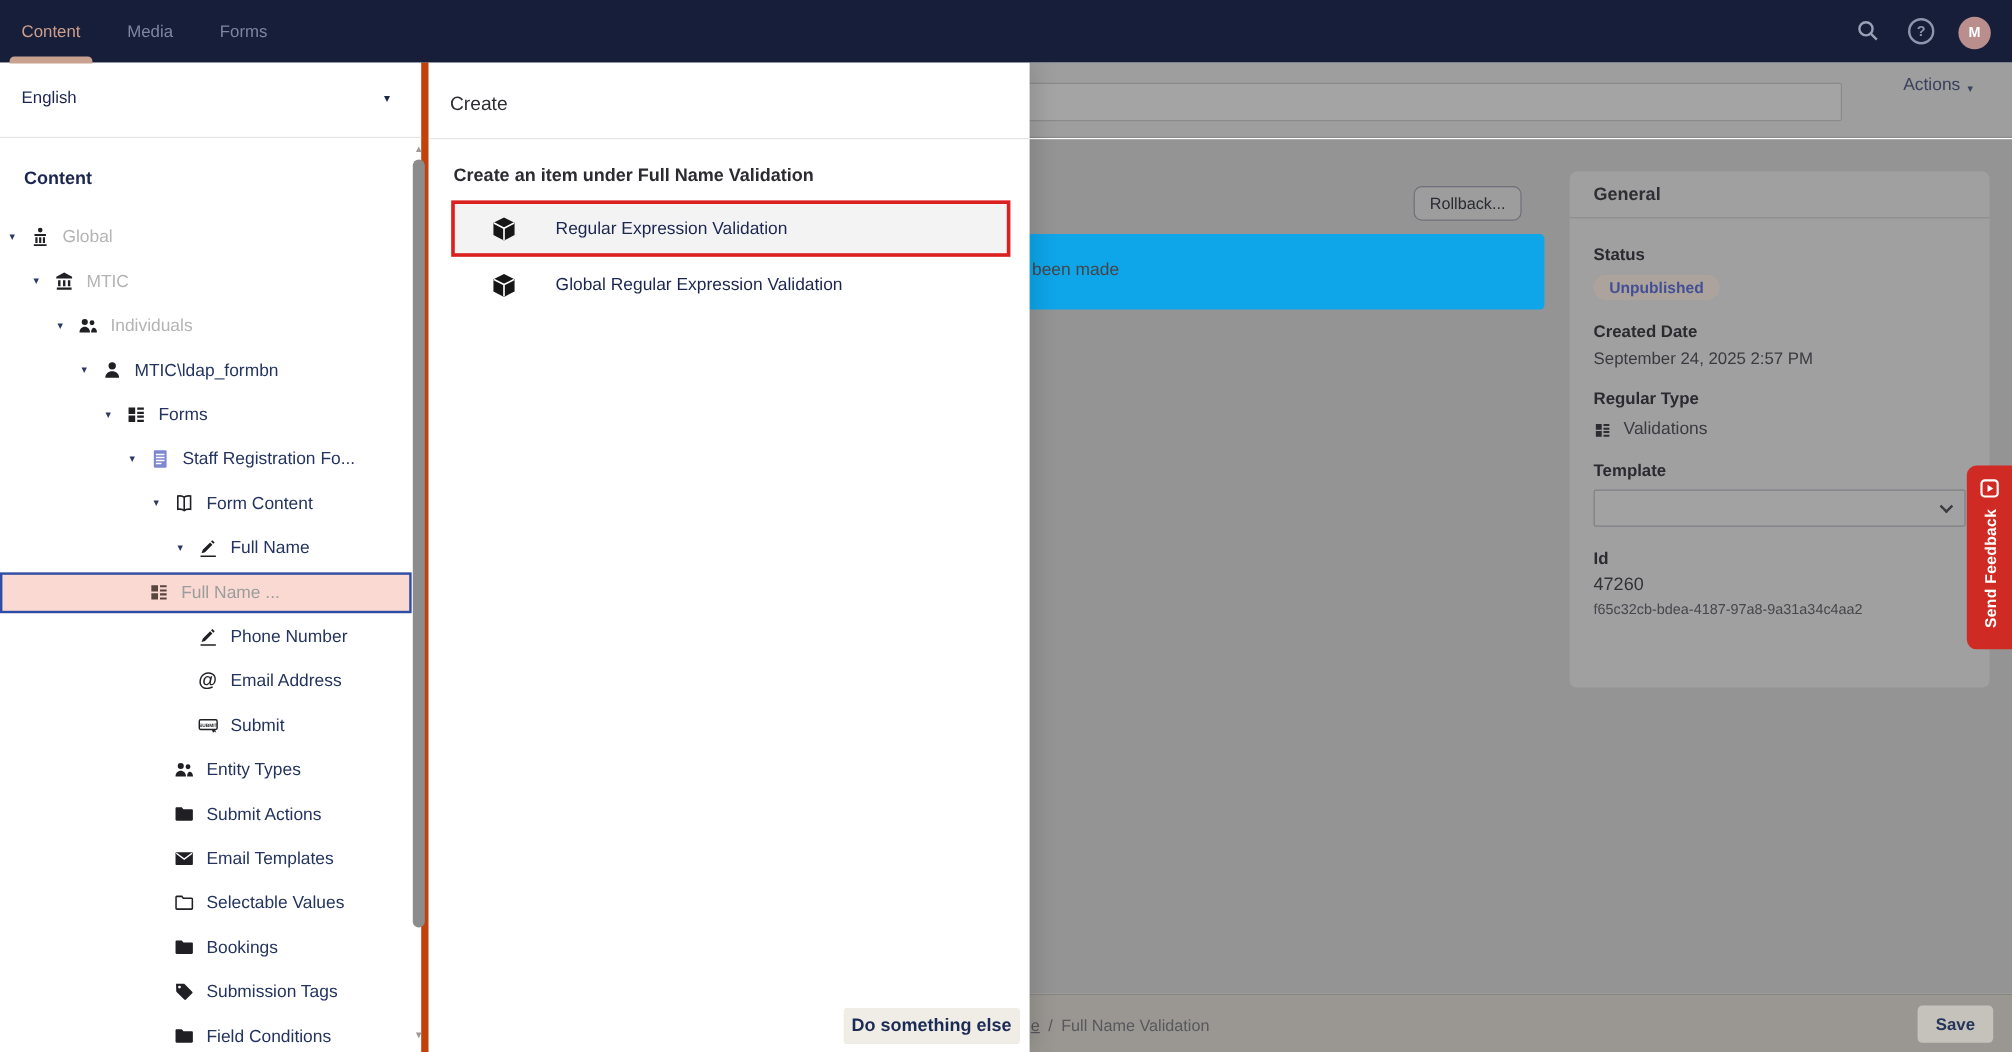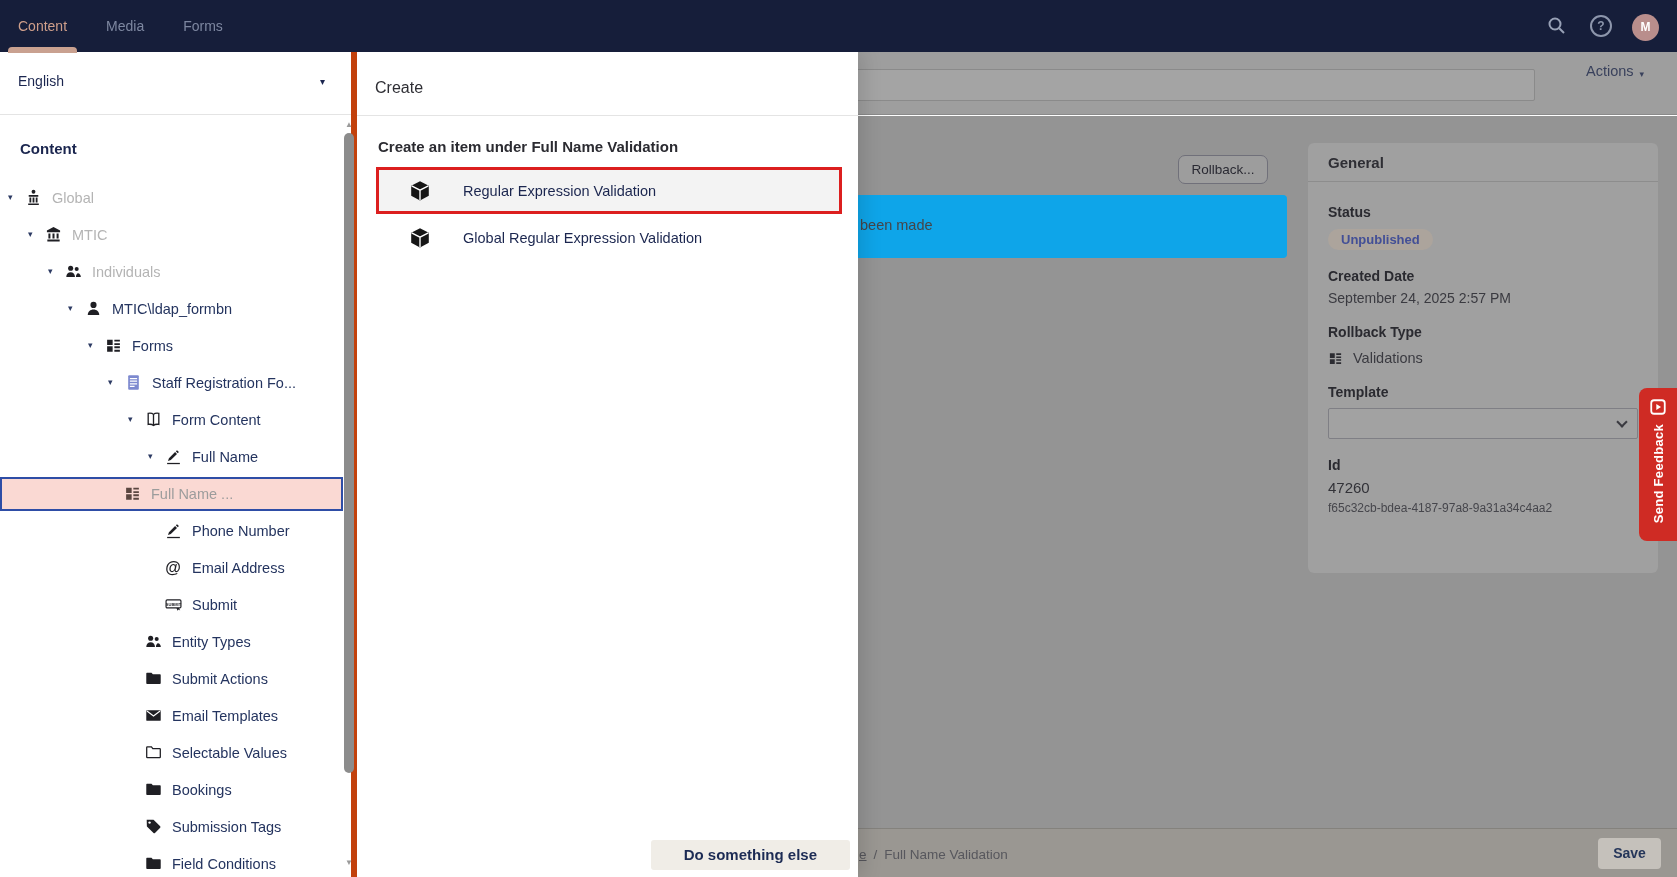--- a/index.html
+++ b/index.html
@@ -77,21 +77,21 @@
   .dialog-title{position:absolute;left:18px;top:27px;font-size:16px;color:#2e2e34;}
   .dialog-divider{position:absolute;left:0;top:63px;width:501px;height:1px;background:#e4e4e4;}
   .dialog-heading{position:absolute;left:21px;top:86px;font-size:15px;font-weight:bold;color:#2b2b31;}
   .dialog-items{position:absolute;left:19px;top:115px;width:466px;}
   .dialog-item{position:relative;height:47px;display:flex;align-items:center;cursor:pointer;}
   .dialog-item .di-icon{margin-left:33px;width:22px;height:22px;color:#161616;}
   .dialog-item .di-icon svg{width:22px;height:22px;}
   .dialog-item .di-label{margin-left:32px;font-size:14.5px;color:#1b264f;}
   .dialog-item.highlighted{background:#f3f3f3;border:3px solid #dc1f1f;}
   .dialog-item.highlighted .di-icon{margin-left:30px;}
-  .do-else-btn{position:absolute;right:8px;bottom:7px;height:30px;padding:0 33px;background:#f0ede7;border:none;border-radius:3px;color:#1c2b54;font-size:15px;font-weight:bold;line-height:30px;cursor:pointer;}
+  .do-else-btn{position:absolute;right:8px;bottom:7px;height:30px;padding:0 7px;background:#f0ede7;border:none;border-radius:3px;color:#1c2b54;font-size:15px;font-weight:bold;line-height:30px;cursor:pointer;}
 </style>
 </head>
 <body>
 
 <div id="app">
 
   <div class="backdrop">
     <div class="bg-header"></div>
     <div class="bg-body"></div>
     <div class="bg-footer"></div>
@@ -108,21 +108,21 @@
       <div class="notif-text">been made</div>
     </div>
 
     <div class="general-panel">
       <div class="gp-header">General</div>
       <div class="gp-body">
         <div class="gp-label first">Status</div>
         <span class="status-badge">Unpublished</span>
         <div class="gp-label">Created Date</div>
         <div class="gp-value">September 24, 2025 2:57 PM</div>
-        <div class="gp-label">Rollback Type</div>
+        <div class="gp-label">Regular Type</div>
         <div class="doctype-row">
           <svg viewBox="0 0 16 16" fill="currentColor">
               <path d="M2 2.5h5.2v5H2zM8.8 2.5H14v1.7H8.8zM8.8 5.8H14v1.7H8.8zM2 8.8h5.2v5H2zM8.8 8.8H14v1.7H8.8zM8.8 12.1H14v1.7H8.8z"></path>
             </svg>
           <span>Validations</span>
         </div>
         <div class="gp-label">Template</div>
         <div class="template-select">
           <span></span>
           <span class="select-chevron"></span>

